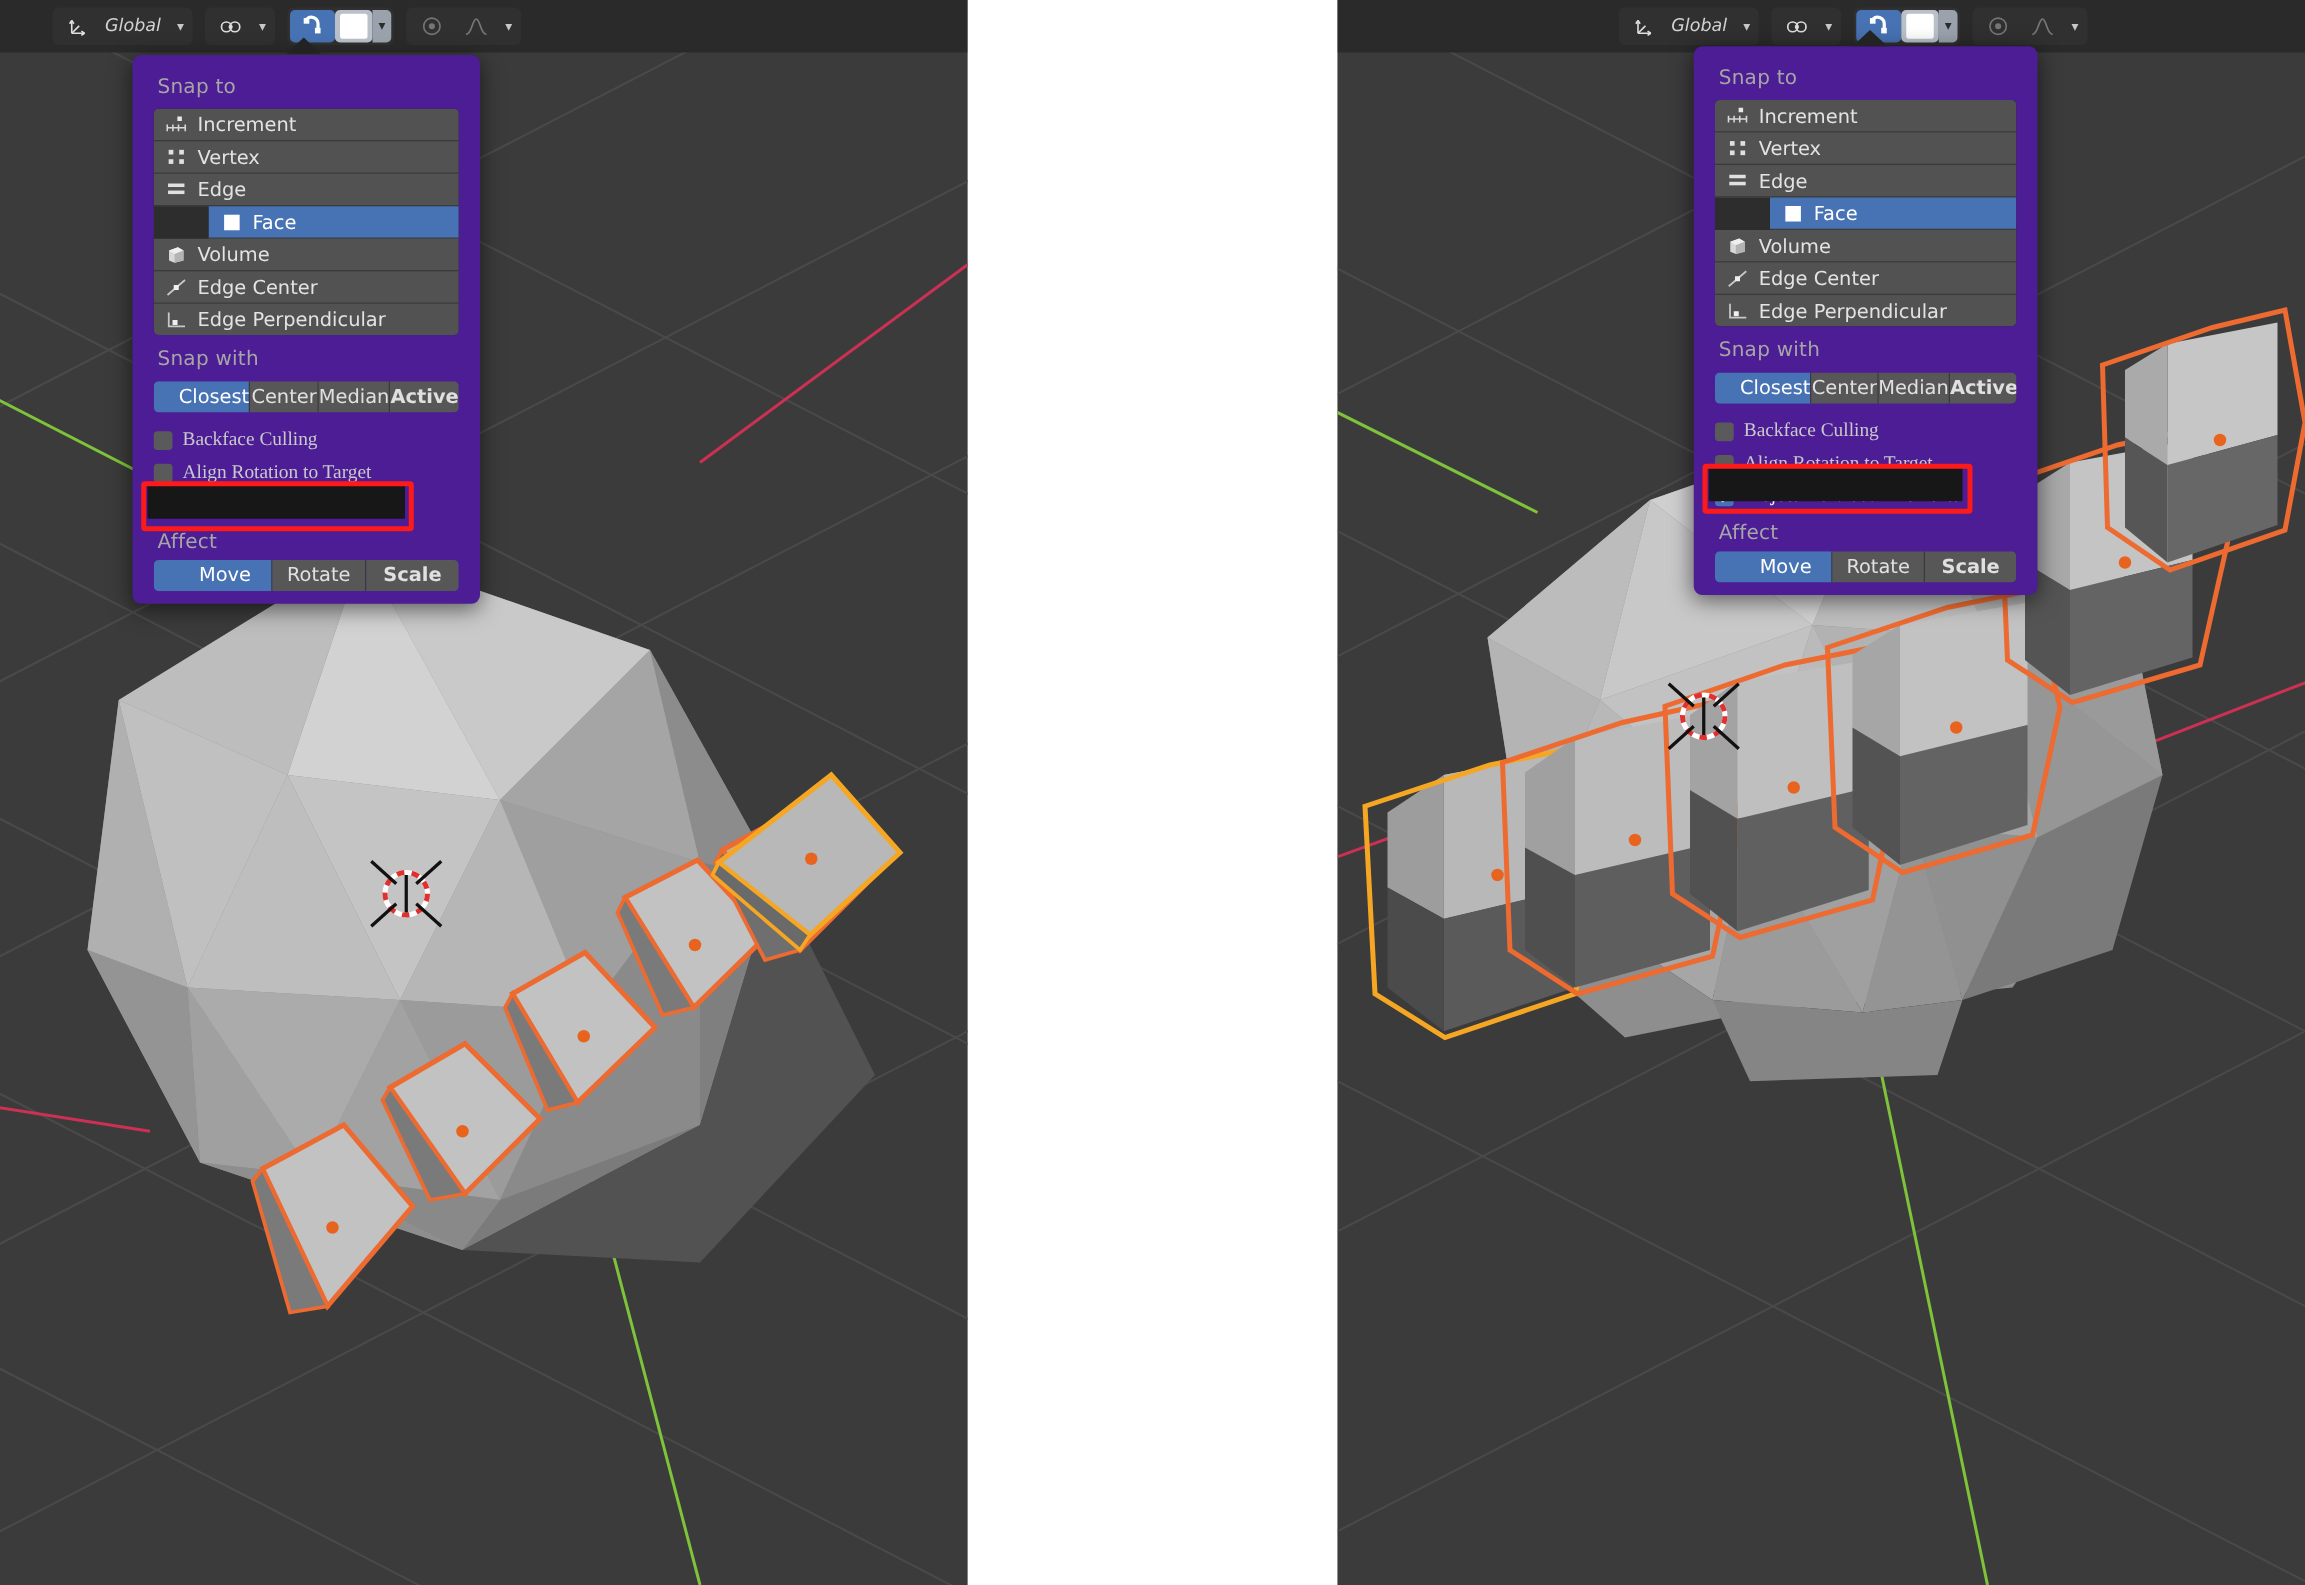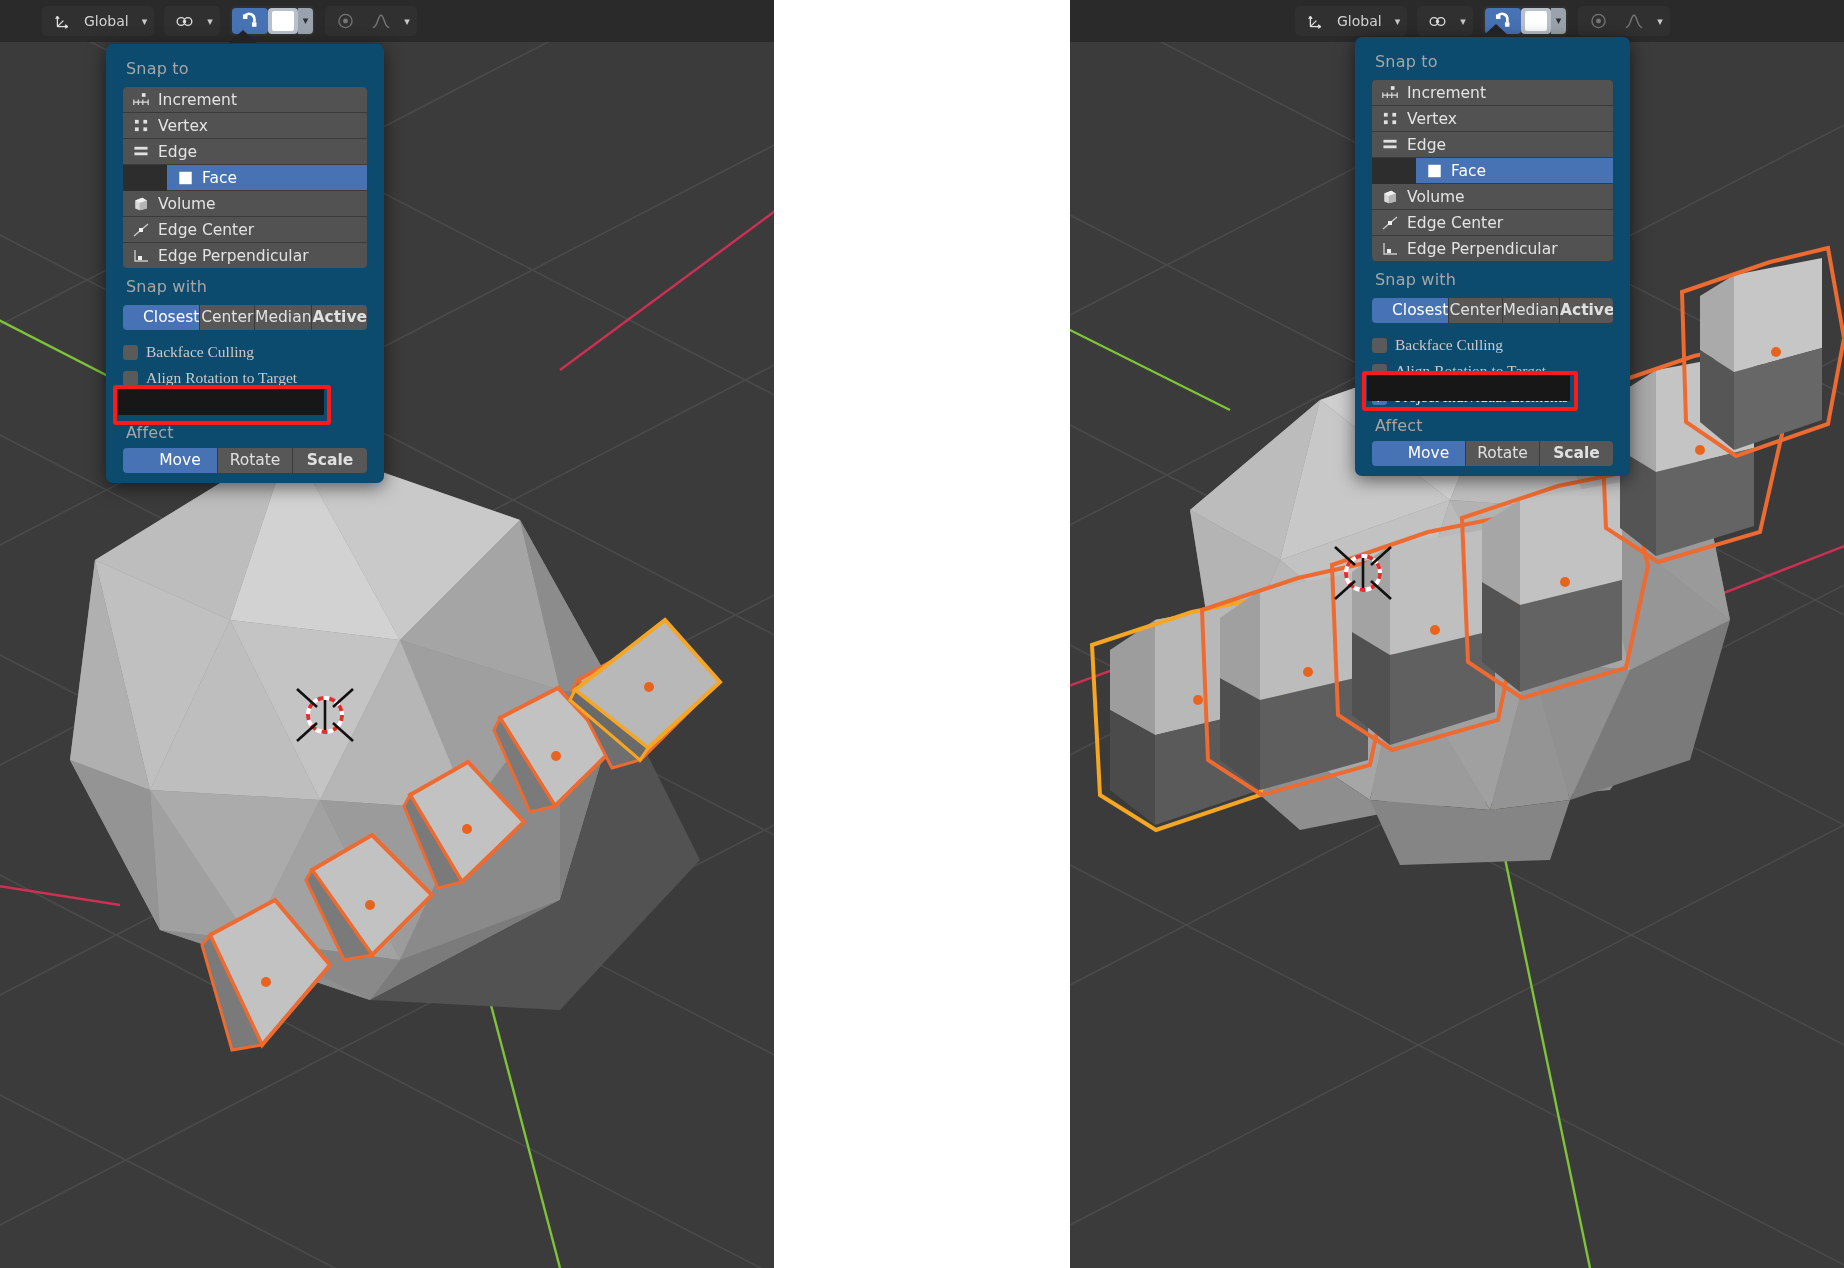--- a/index.html
+++ b/index.html
@@ -9,32 +9,32 @@
   
   .viewport{position:absolute;top:0;height:1268px;width:774px;overflow:hidden;background:#3b3b3b;}
   .viewport.left{left:0;}
   .viewport.right{left:1070px;width:774px;}
 
   .grid-layer,.axis-layer,.scene-layer{position:absolute;inset:0;}
   .grid-layer svg,.axis-layer svg,.scene-layer svg{display:block;width:100%;height:100%;}
 
   
   .topbar{position:absolute;top:0;left:0;width:774px;height:42px;background:#2a2a2a;z-index:40;}
-  .tb-inner{position:absolute;top:4px;display:flex;align-items:center;gap:10px;height:34px;}
+  .tb-inner{position:absolute;top:4px;display:flex;align-items:center;gap:10px;height:34px;font-style:italic;}
   .tb-group{display:flex;align-items:center;height:30px;background:#303030;border-radius:5px;padding:0 2px;}
   .tb-btn{display:flex;align-items:center;justify-content:center;height:26px;min-width:26px;padding:0 5px;color:#d2d2d2;font-size:14px;border-radius:4px;}
   .tb-btn.label{padding:0 8px 0 4px;}
   .tb-btn.active{background:#4772b3;}
   .tb-btn.white-swatch{background:#b9c0c9;padding:0 2px;}
   .swatch{width:22px;height:20px;background:#fff;border-radius:2px;}
   .tb-caret{color:#c8c8c8;font-size:11px;padding:0 5px;}
   .tb-btn.dim{opacity:.45;}
 
   
-  .popup{position:absolute;background:#0c4a6e;border-radius:7px;z-index:60;
+  .popup{position:absolute;background:#4c1d95;border-radius:7px;z-index:60;
          box-shadow:0 4px 18px rgba(0,0,0,.55);padding:6px 0 10px 0;}
   .popup-arrow{position:absolute;width:0;height:0;border-left:14px solid transparent;
                border-right:14px solid transparent;border-bottom:13px solid #232323;z-index:61;}
   .pop-head{color:#a6a6a6;font-size:16px;padding:9px 20px 9px 20px;letter-spacing:.2px;}
   .pop-list{margin:0 17px;border-radius:4px;overflow:hidden;background:#2d2d2d;}
   .pop-item{display:flex;align-items:center;height:25px;padding:0 0 0 6px;background:#525252;
             border-bottom:1px solid #3a3a3a;color:#e3e3e3;font-size:15.5px;}
   .pop-item:last-child{border-bottom:none;}
   .pop-item.sel{background:#4772b3;color:#fff;margin-left:44px;}
   .pop-ico{width:24px;height:19px;display:flex;align-items:center;justify-content:center;margin-right:5px;flex:0 0 24px;}

